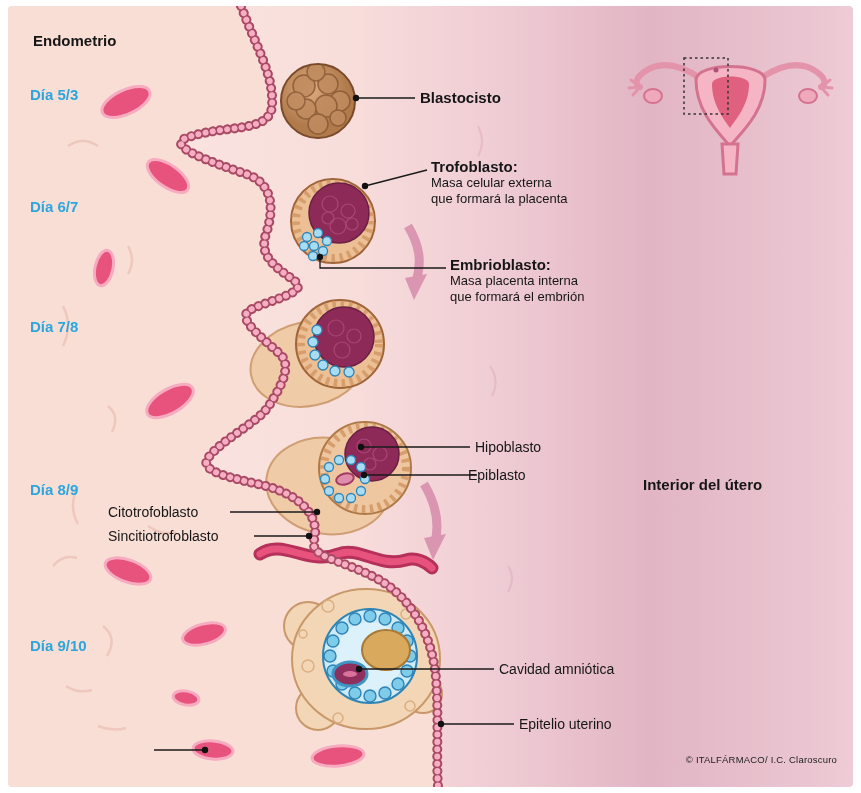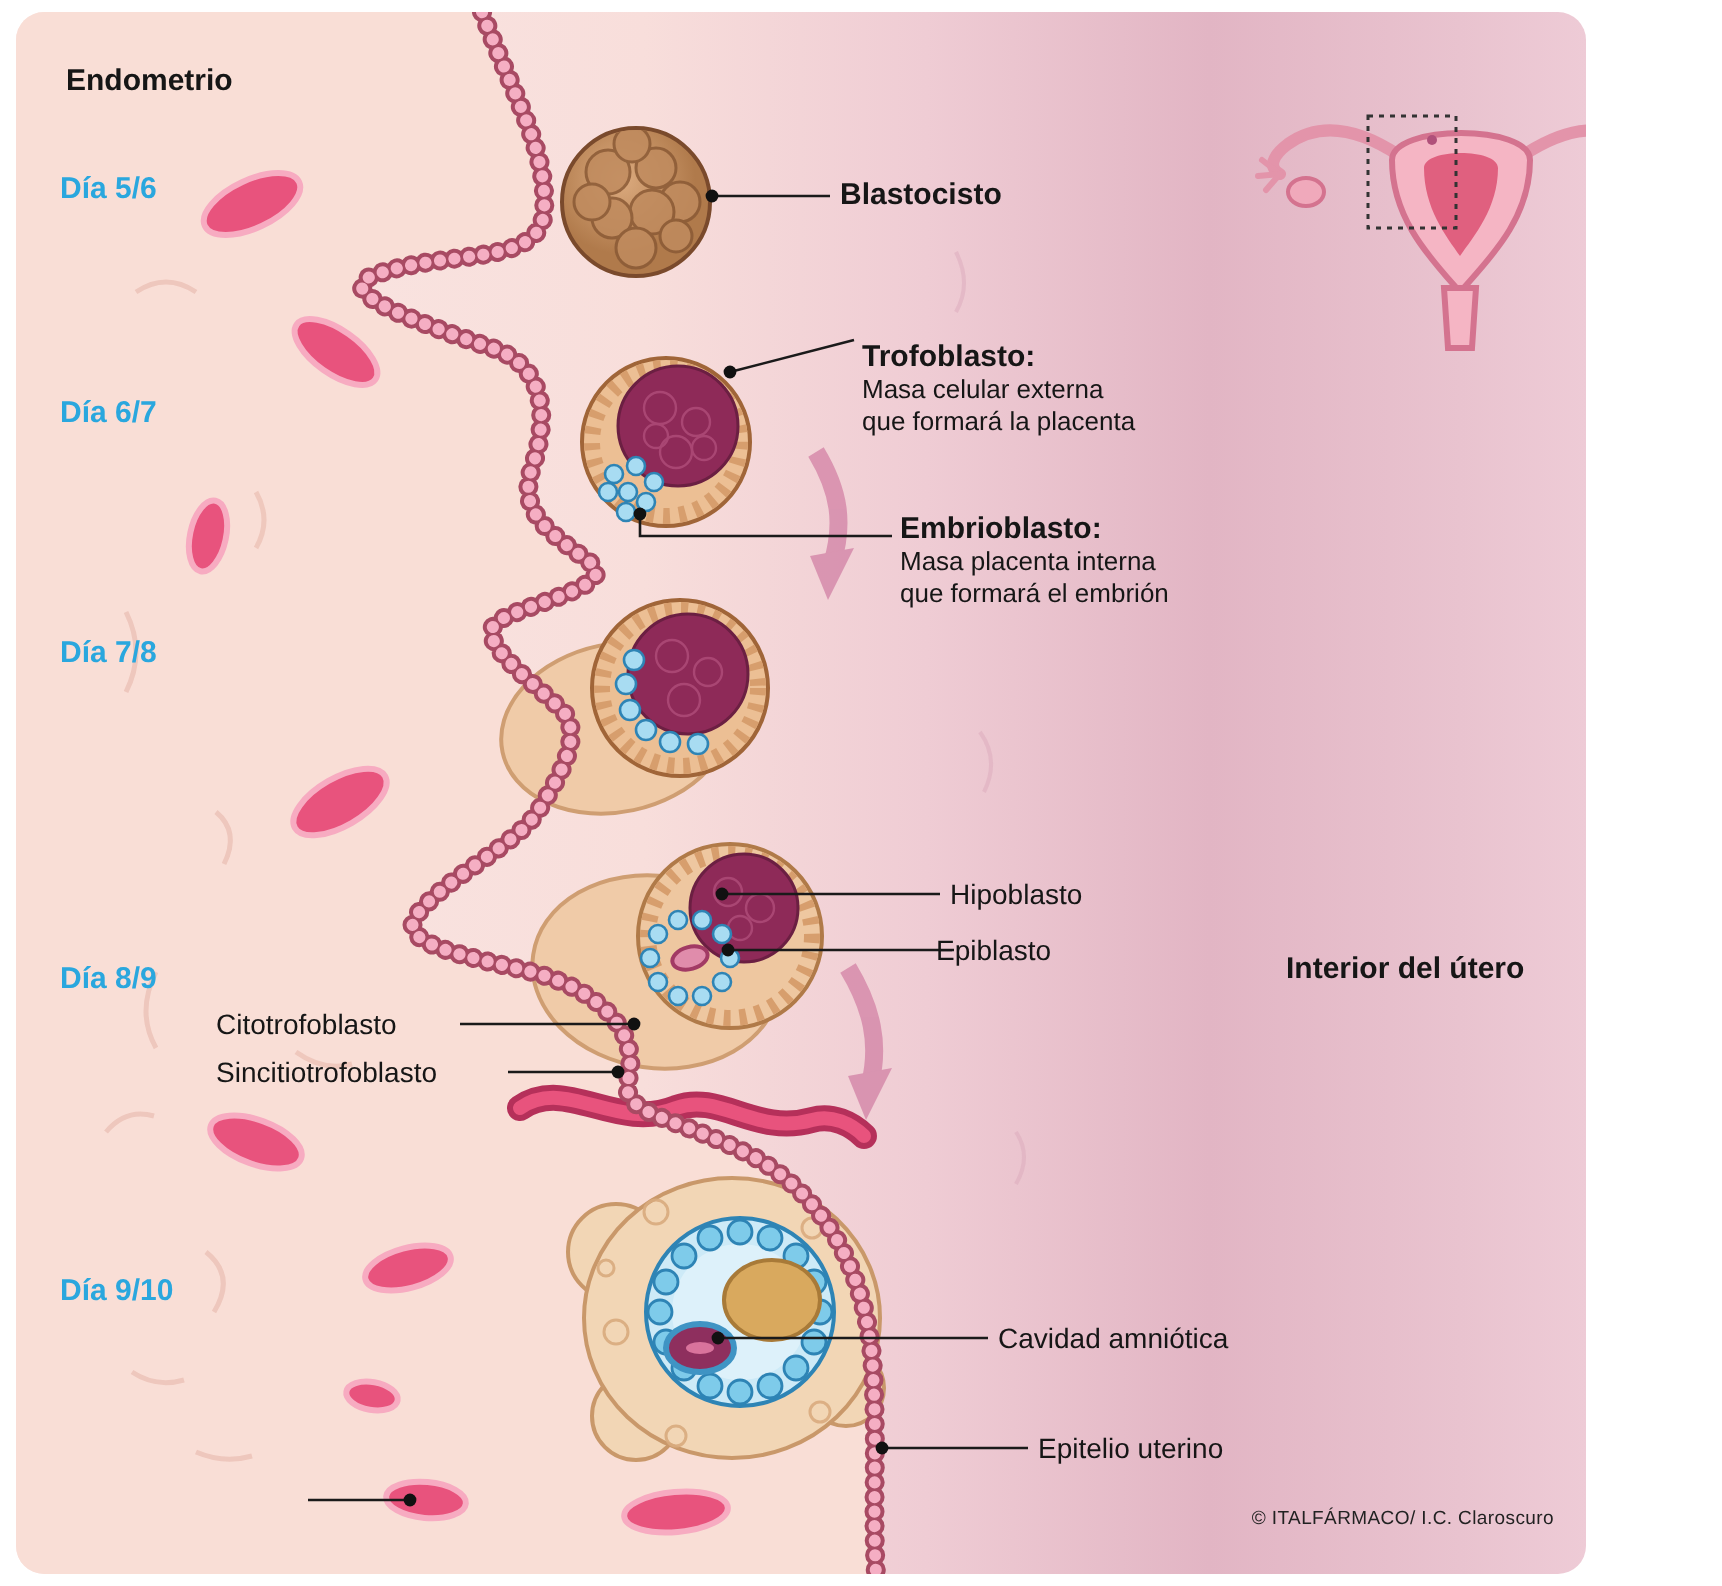--- a/index.html
+++ b/index.html
@@ -1,17 +1,17 @@
 <!DOCTYPE html>
 <html><head>
 <meta charset="utf-8">
 <style>
   *{margin:0;padding:0;box-sizing:border-box}
   html,body{width:861px;height:793px;background:#ffffff;font-family:"Liberation Sans",sans-serif;position:relative;overflow:hidden}
-  .frame{position:absolute;left:8px;top:6px;width:785px;height:781px;border-radius:14px;overflow:hidden;
+  .frame{position:absolute;left:8px;top:6px;width:845px;height:781px;border-radius:4px;overflow:hidden;
          background:linear-gradient(90deg,#fae8e4 0%,#f8dedb 40%,#efccd4 58%,#e2b5c4 76%,#e9c3cf 92%,#eecbd6 100%)}
   .art{position:absolute;left:0;top:0}
   .lbl{position:absolute;color:#161616;white-space:nowrap}
   .b{font-weight:700;font-size:15px}
   .r{font-size:14px}
   .s{font-size:13px;line-height:16px;font-weight:400}
   .day{position:absolute;color:#2aa7de;font-weight:700;font-size:15px;white-space:nowrap}
   .ra{text-align:left}
   .credit{position:absolute;right:16px;top:748px;font-size:9.5px;font-weight:400;color:#222;letter-spacing:.2px}
 </style>
@@ -273,29 +273,29 @@
       <line x1="433" y1="718" x2="506" y2="718"></line>
       <circle cx="433" cy="718" r="3.2" stroke="none"></circle>
 
       <line x1="197" y1="744" x2="146" y2="744"></line>
       <circle cx="197" cy="744" r="3.2" stroke="none"></circle>
     </g>
   </svg>
 
   <div class="lbl b" style="left:25px;top:26px">Endometrio</div>
 
-  <div class="day" style="left:22px;top:80px">Día 5/6</div>
+  <div class="day" style="left:22px;top:80px">Día 5/3</div>
   <div class="day" style="left:22px;top:192px">Día 6/7</div>
   <div class="day" style="left:22px;top:312px">Día 7/8</div>
   <div class="day" style="left:22px;top:475px">Día 8/9</div>
   <div class="day" style="left:22px;top:631px">Día 9/10</div>
 
   <div class="lbl b" style="left:412px;top:83px">Blastocisto</div>
 
-  <div class="lbl" style="left:423px;top:164px">
+  <div class="lbl" style="left:423px;top:152px">
     <div class="b">Trofoblasto:</div>
     <div class="s">Masa celular externa</div>
     <div class="s">que formará la placenta</div>
   </div>
 
   <div class="lbl" style="left:442px;top:250px">
     <div class="b">Embrioblasto:</div>
     <div class="s">Masa placenta interna</div>
     <div class="s">que formará el embrión</div>
   </div>

